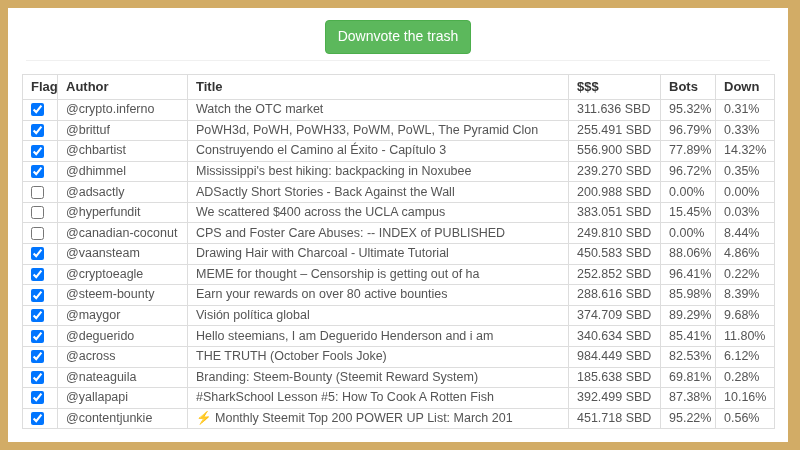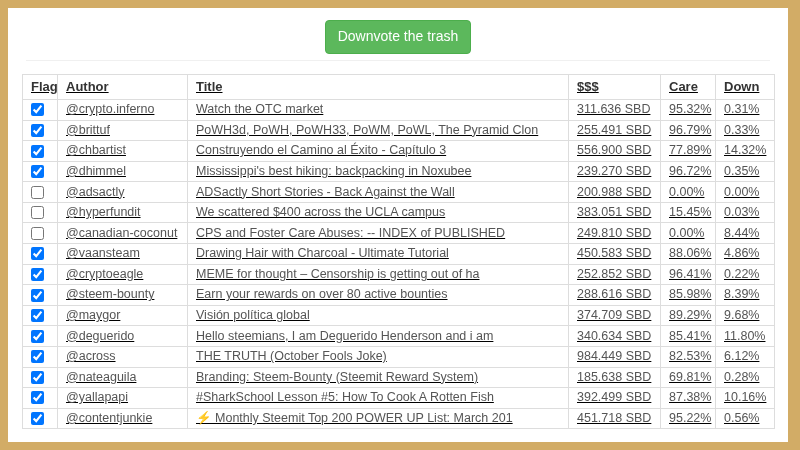--- a/index.html
+++ b/index.html
@@ -24,21 +24,21 @@
     padding: 6px 12px;
     border-radius: 4px;
     cursor: pointer;
     line-height: 1.42;
   }
   .divider {
     border: none;
     border-top: 1px solid #f0f0f0;
     margin: 12px 18px 9px 18px;
   }
-  .table-wrap { padding: 4px 14px; text-decoration: underline; }
+  .table-wrap { padding: 4px 14px; }
   table.posts {
     border-collapse: collapse;
     table-layout: fixed;
     width: 752px;
     font-size: 12.5px;
     color: #555555;
   }
   table.posts th, table.posts td {
     border: 1px solid #dddddd;
     text-align: left;
@@ -85,21 +85,21 @@
         <col class="col-payout">
           <col class="col-bots">
           <col class="col-down">
       </colgroup>
       <thead>
         <tr id="header-row">
             <th>Flag</th>
             <th>Author</th>
             <th>Title</th>
             <th>$$$</th>
-            <th>Care</th>
+            <th>Bots</th>
             <th>Down</th>
           </tr>
       </thead>
       <tbody id="table-body">
           <tr>
             <td><input type="checkbox" checked="" style=""></td>
             <td>@crypto.inferno</td>
             <td>Watch the OTC market</td>
             <td>311.636 SBD</td>
             <td>95.32%</td>

